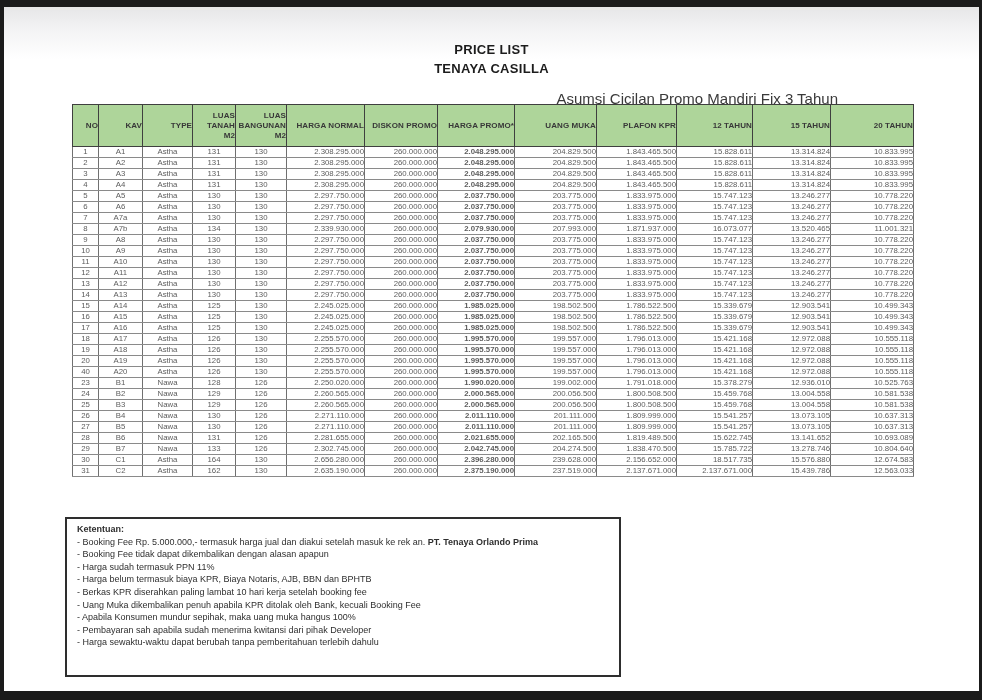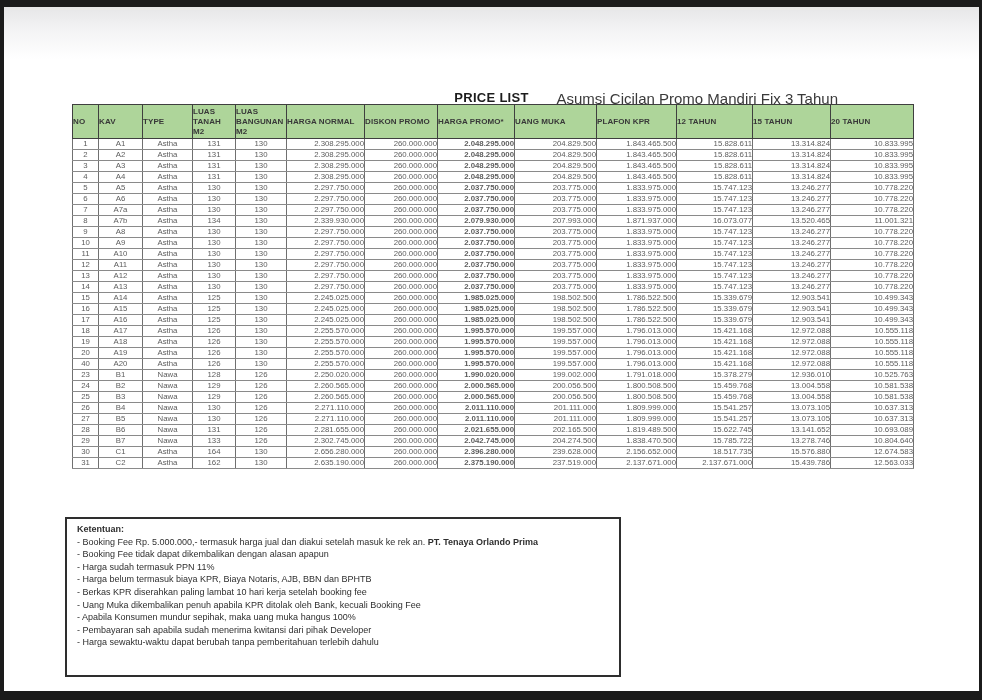--- a/index.html
+++ b/index.html
@@ -14,35 +14,35 @@
   .frame-top    { position:absolute; left:0; top:0; width:982px; height:7px;  background:var(--frame-dark); }
   .frame-bottom { position:absolute; left:0; top:691px; width:982px; height:9px; background:var(--frame-dark); }
   .frame-left   { position:absolute; left:0; top:0; width:4px; height:700px; background:var(--frame-dark); }
   .frame-right  { position:absolute; right:0; top:0; width:3px; height:700px; background:var(--frame-dark); }
   .page {
     position:absolute; left:4px; top:7px; right:3px; bottom:9px;
     background:linear-gradient(180deg,#e6e6e7 0px,#f3f3f4 22px,#ffffff 52px);
   }
   
   .title-block { position:absolute; left:0; top:33px; width:975px; text-align:center; }
-  .title-line { font-size:13px; font-weight:bold; color:#1c1c1c; line-height:19px; letter-spacing:.3px;margin-top:48px; }
+  .title-line { font-size:13px; font-weight:bold; color:#1c1c1c; line-height:19px; letter-spacing:.3px; }
   
   .note-left  { position:absolute; left:68px;  top:96px; font-size:9.5px; font-weight:bold; color:#2a2a2a; }
   .note-right { position:absolute; right:141px; top:83px; font-size:15px; color:#3a3a3a; }
   
   table.price {
     position:absolute; left:68px; top:97px; width:841px;
     border-collapse:collapse; table-layout:fixed;
     border:1.5px solid #3f3f3f;
   }
   table.price th {
     background:var(--header-green);
     border:1px solid #3f3f3f;
     font-size:8px; font-weight:bold; color:#383838;
-    height:34px; text-align:left; vertical-align:middle;
+    height:42px; text-align:right; vertical-align:middle;
     white-space:pre-line; line-height:10px; letter-spacing:.1px;
   }
   table.price td {
     border:1px solid #707070;
     border-bottom-color:#8a8a8a;
     height:10.75px; font-size:7.8px; color:#5d5d5d;
     vertical-align:middle; padding:0; line-height:10px;
     background:#ffffff; overflow:hidden; white-space:nowrap;
   }
   td.c-center { text-align:center; }

